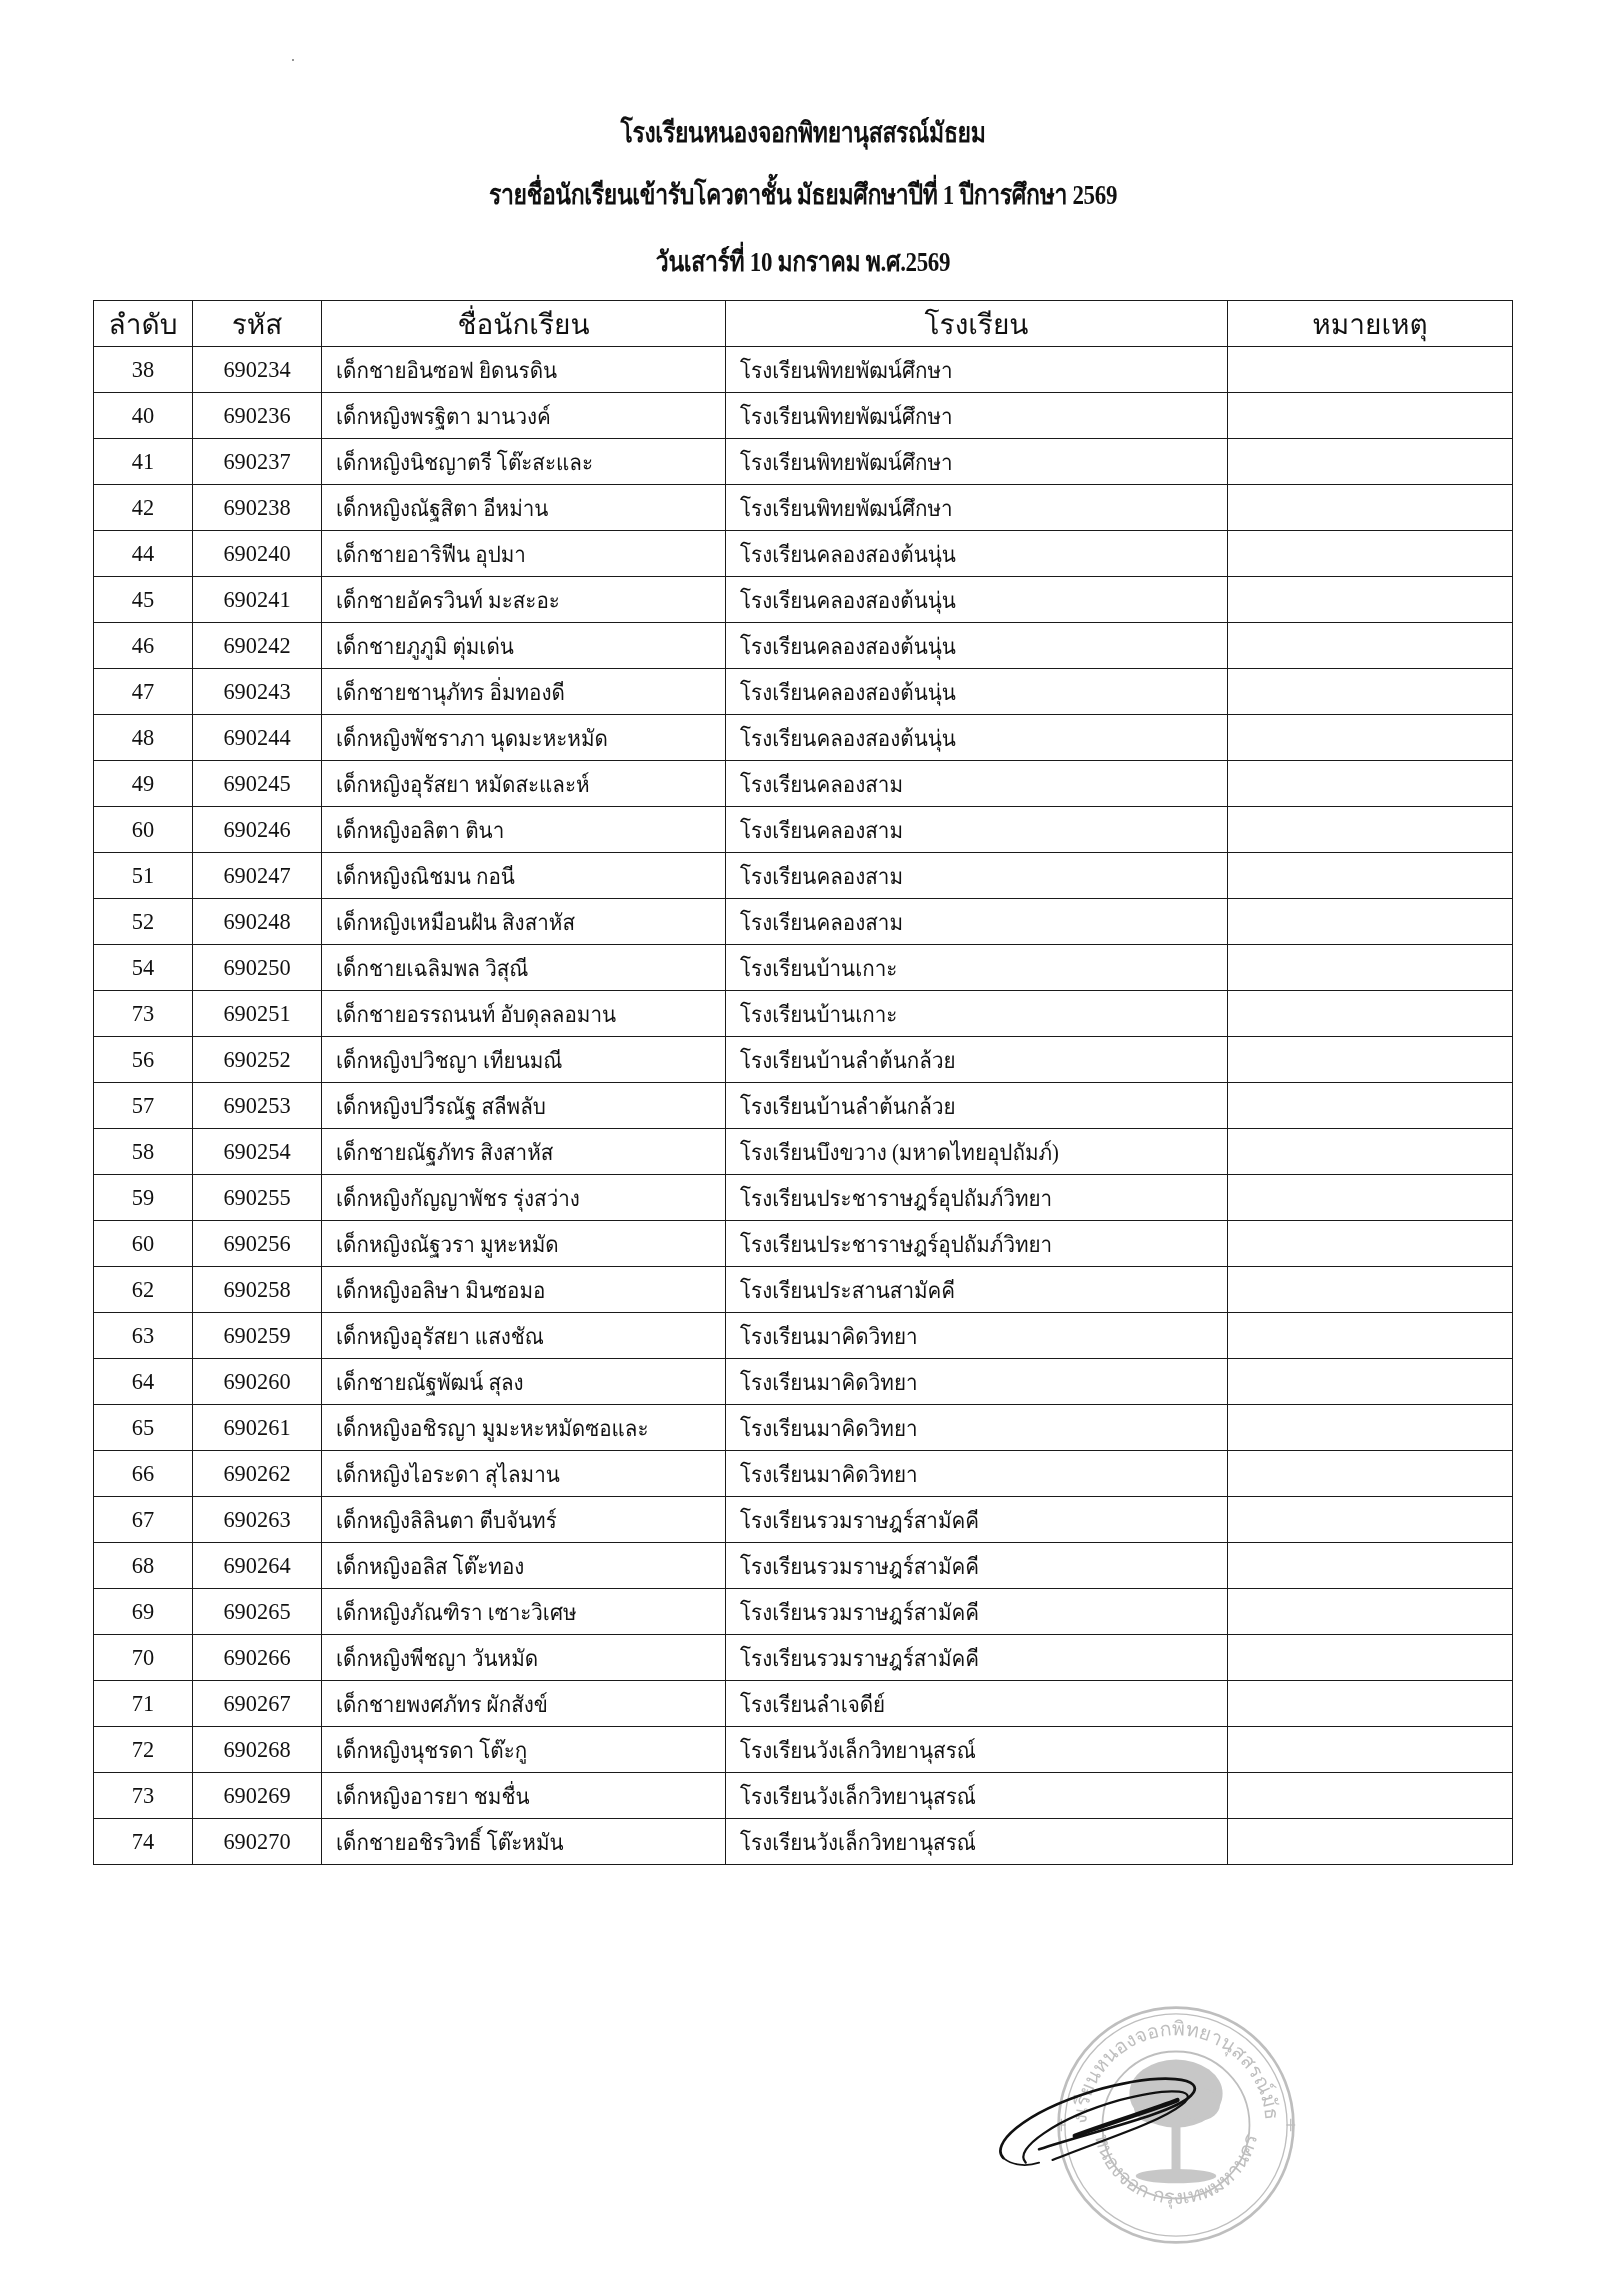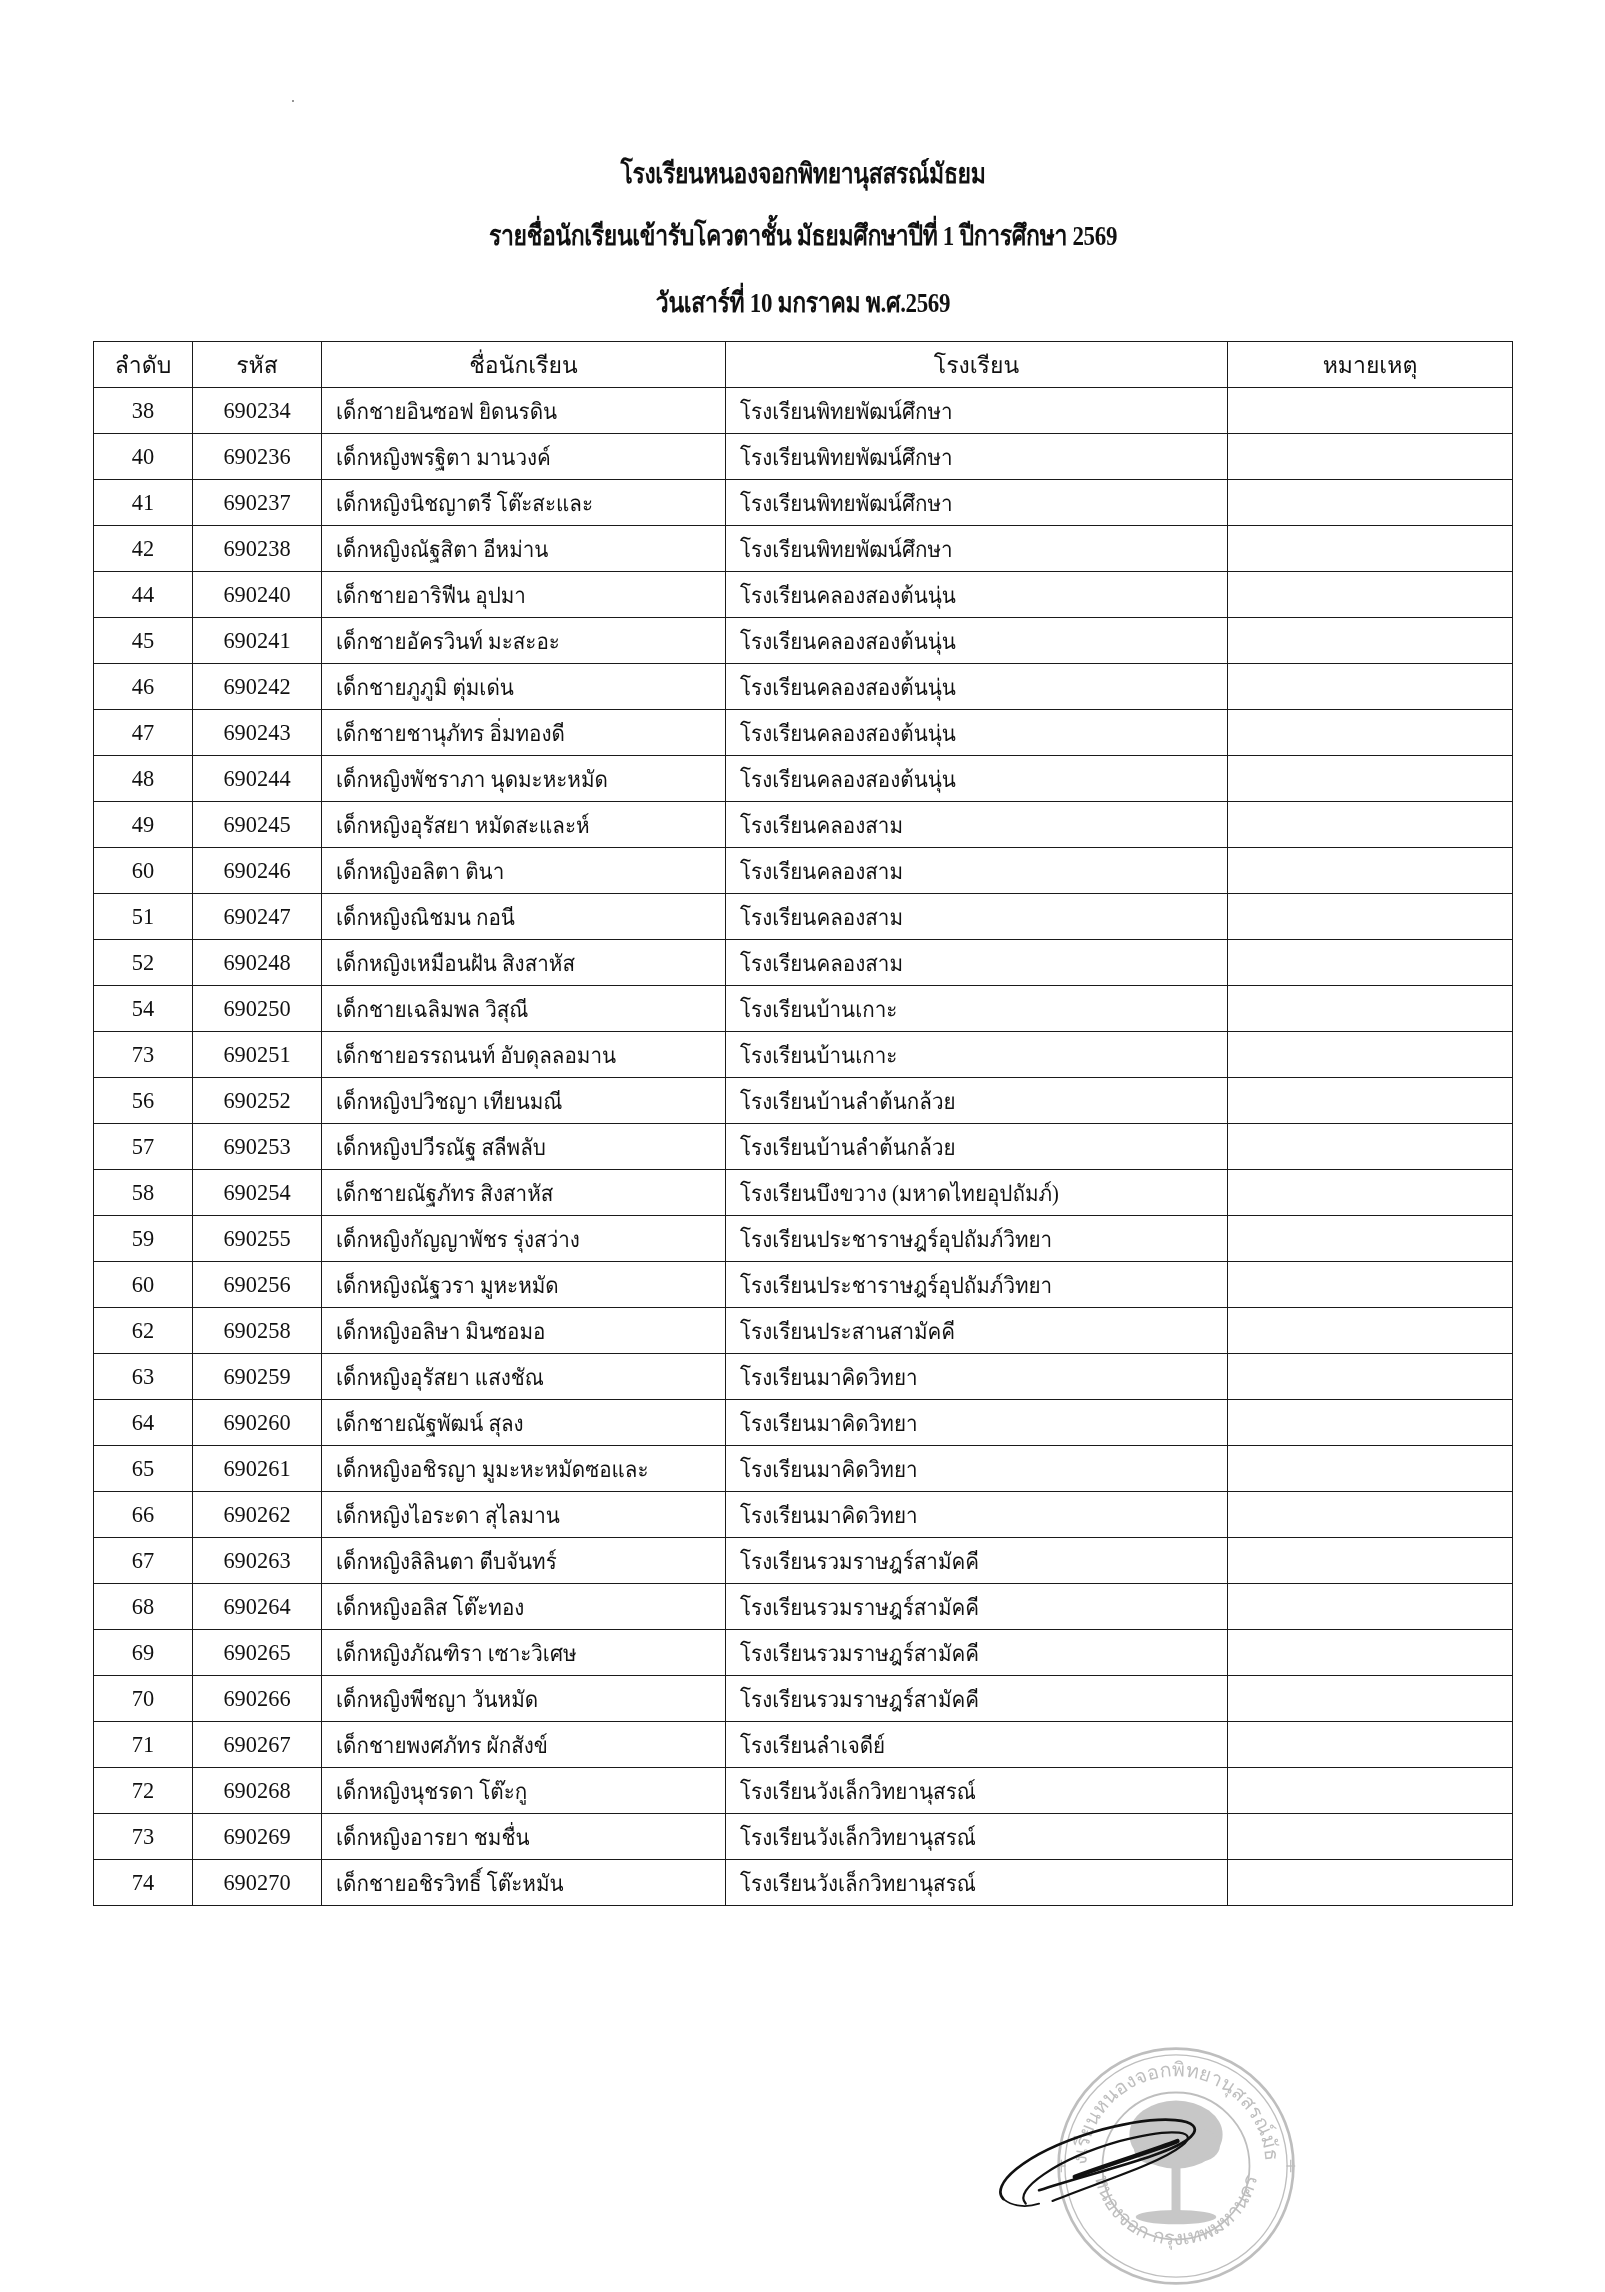--- a/index.html
+++ b/index.html
@@ -12,21 +12,20 @@
     height: 2293px;
     position: relative;
     overflow: hidden;
     font-family: "Liberation Serif", "DejaVu Serif", serif;
     color: #111111;
   }
   .page {
     position: absolute;
     inset: 0;
     background: #ffffff;
-    margin-top: 41px;
   }
   .stray-dot {
     position: absolute;
     left: 292px;
     top: 59px;
     width: 1.8px;
     height: 1.8px;
     background: #777;
     border-radius: 50%;
   }
@@ -67,21 +66,21 @@
     border: 1.8px solid #1a1a1a;
     height: 45px;
     padding: 0;
     vertical-align: middle;
     white-space: nowrap;
     overflow: hidden;
   }
   table.roster th {
     font-weight: normal;
     text-align: center;
-    font-size: 23px;
+    font-size: 28px;
   }
   table.roster td.seq,
   table.roster td.sid {
     text-align: center;
   }
   table.roster td.sname,
   table.roster td.school {
     text-align: left;
     padding-left: 14.3px;
   }

